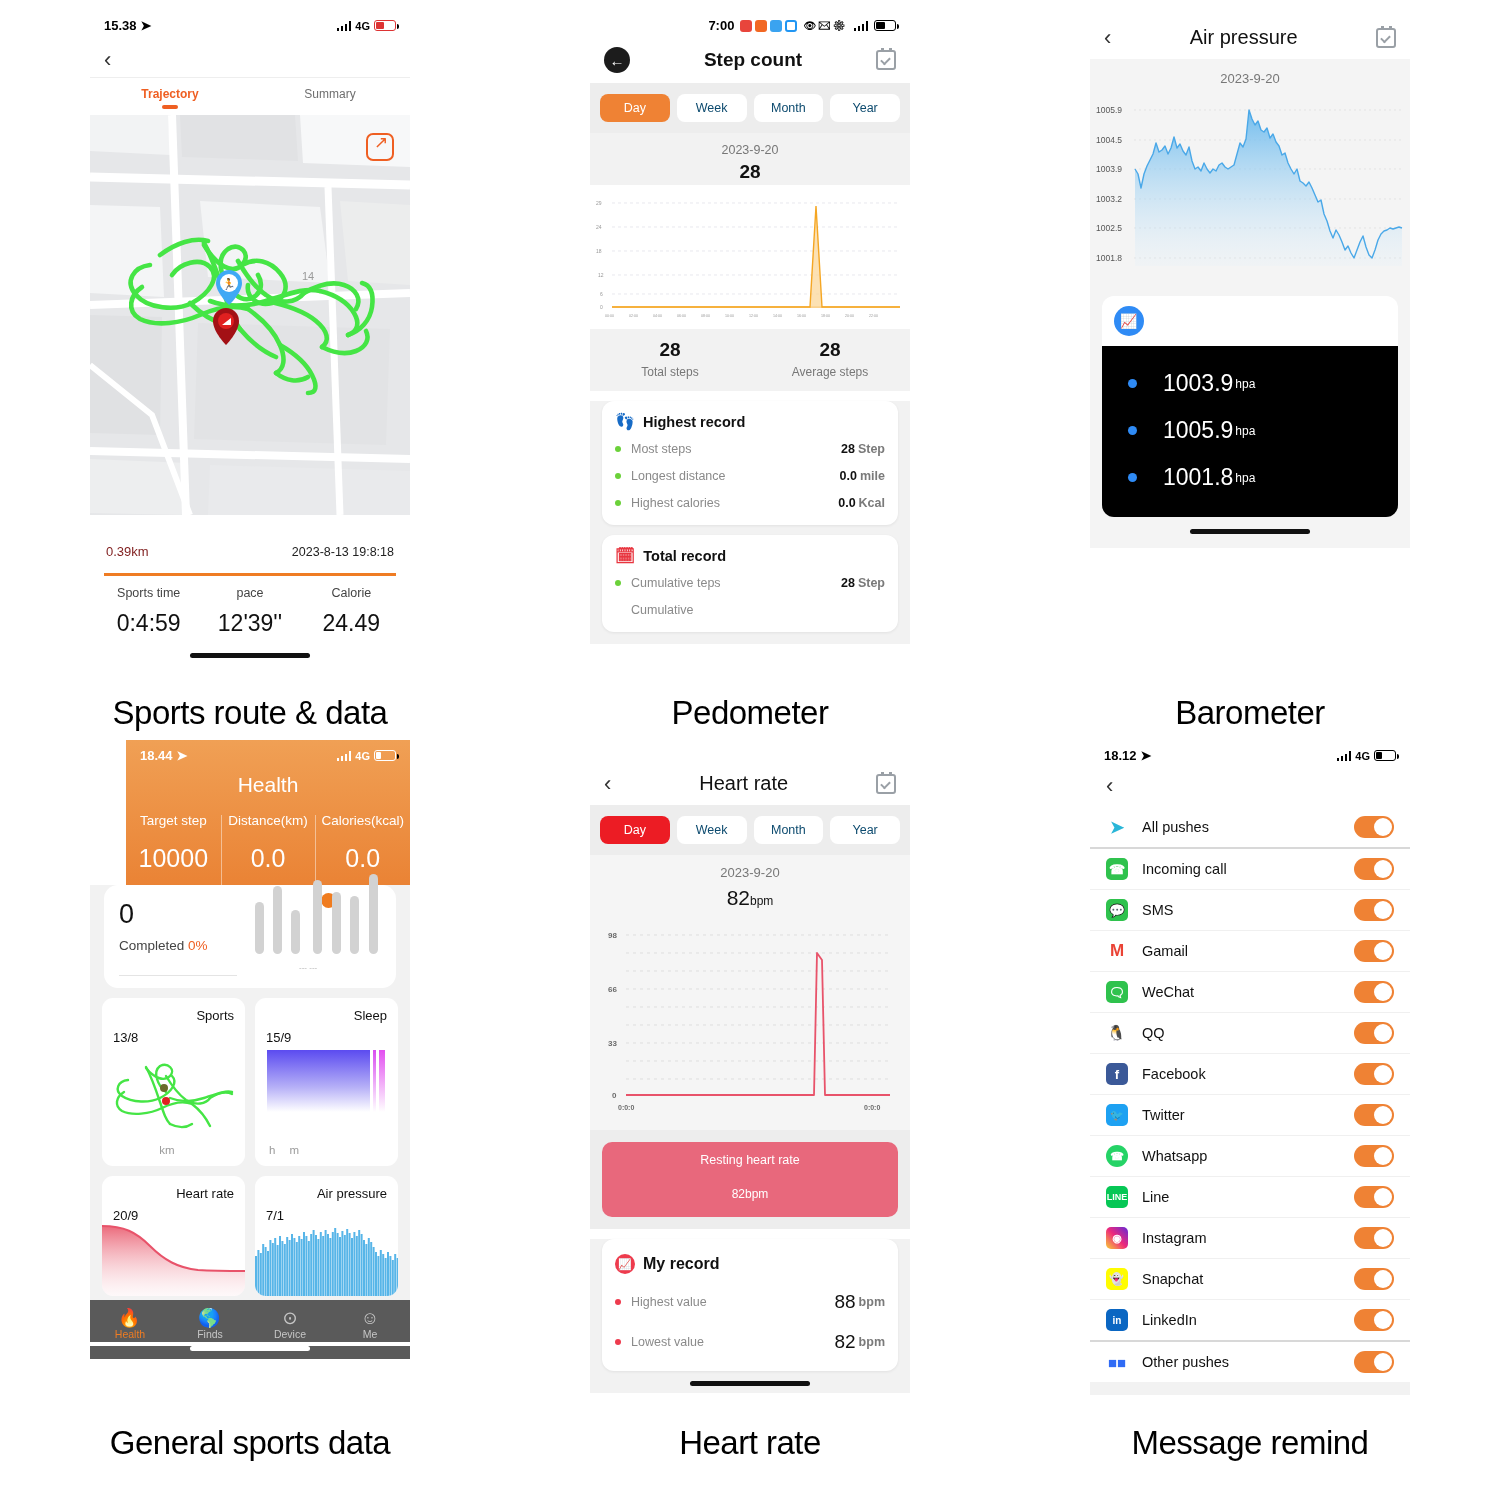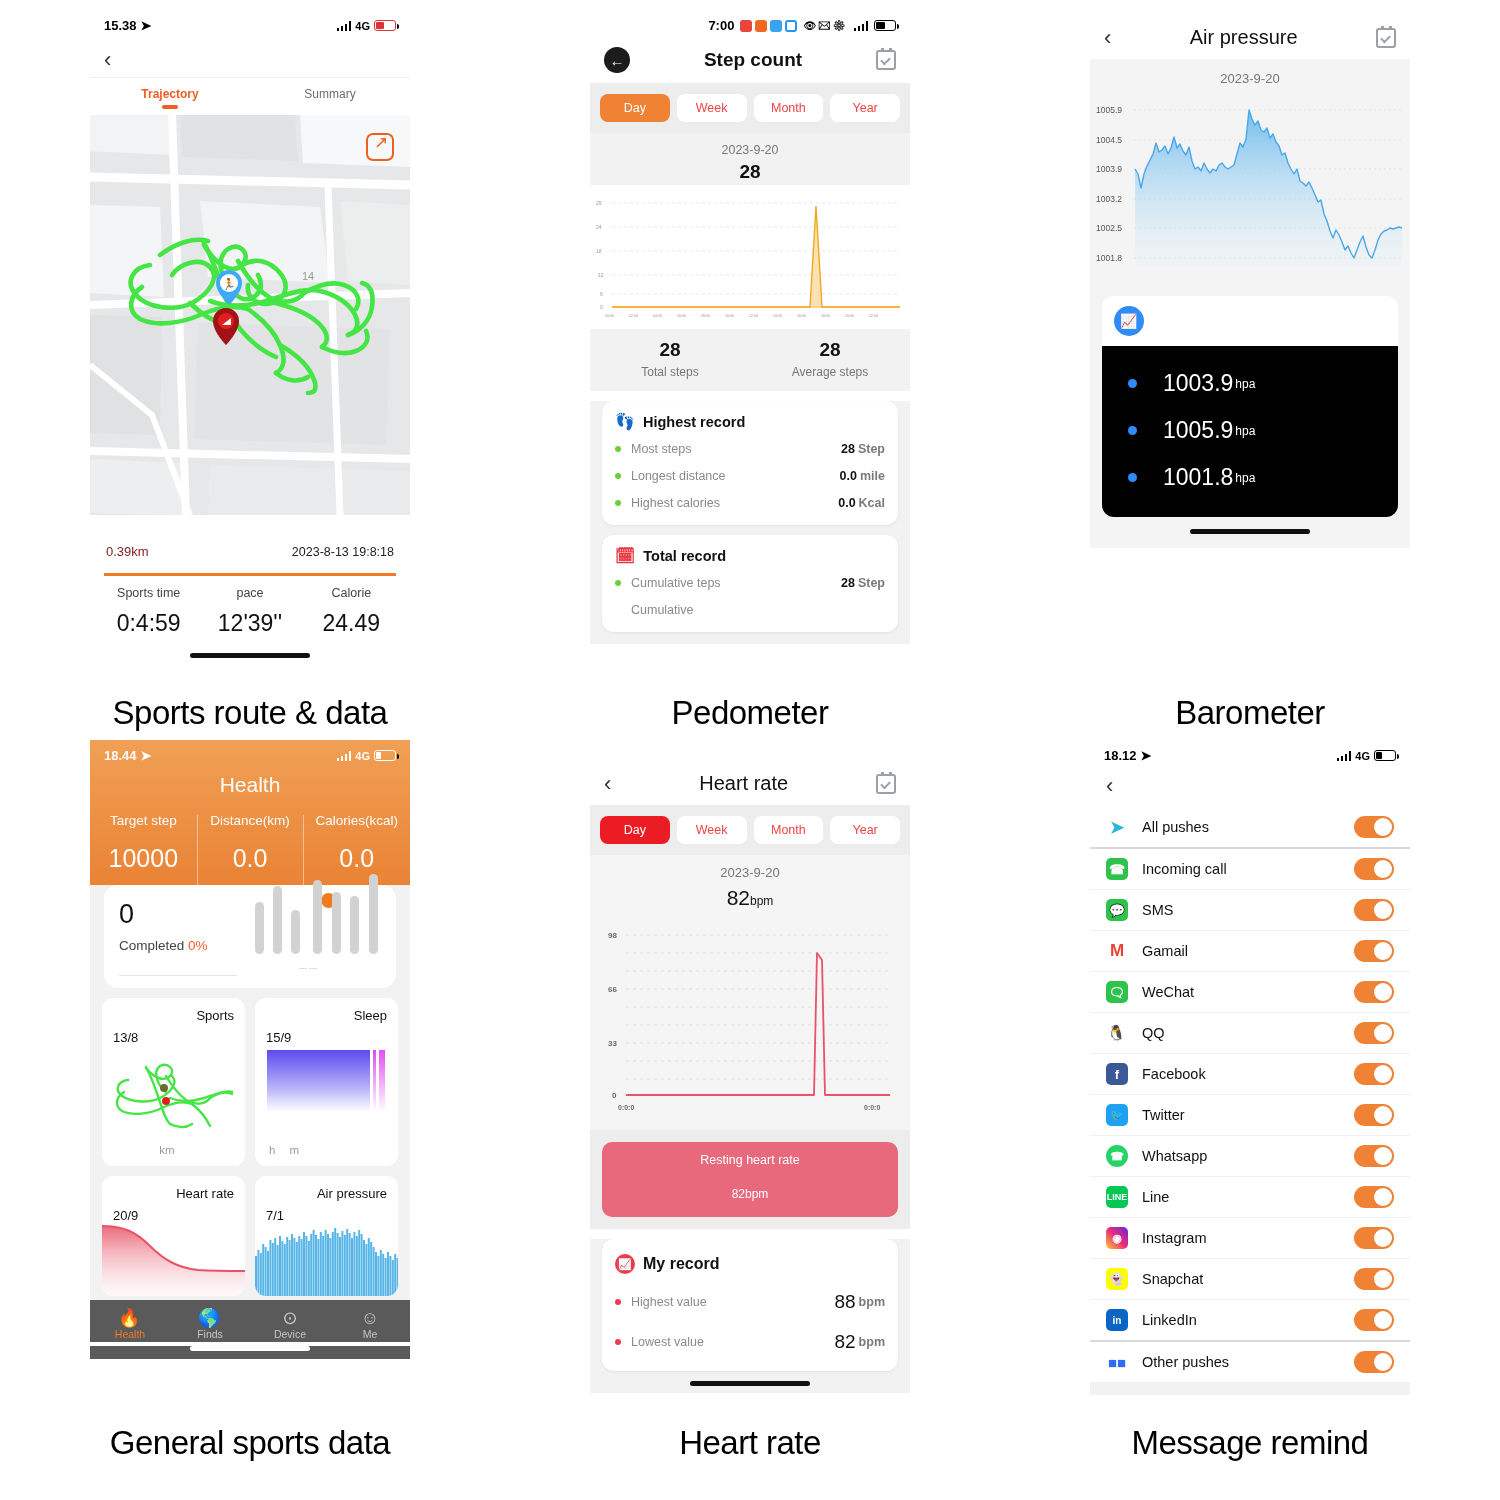--- a/index.html
+++ b/index.html
@@ -55,21 +55,21 @@
   }
   .navtitle { font-size: 19px; font-weight: bold; color: #111; }
   .chev-back { font-size: 22px; color:#333; line-height:1; }
   .cal-icon { width:20px; height:20px; border:2px solid #9aa0a6; border-radius:3px; position:relative;}
   .cal-icon:before{content:"";position:absolute;top:-4px;left:3px;width:3px;height:4px;background:#9aa0a6;box-shadow:8px 0 0 #9aa0a6;}
   .cal-icon:after{content:"";position:absolute;left:3px;top:5px;width:7px;height:4px;border-left:2px solid #9aa0a6;border-bottom:2px solid #9aa0a6;transform:rotate(-45deg);}
   .circle-back { width:26px;height:26px;border-radius:50%;background:#1c1c1c;color:#fff;display:flex;align-items:center;justify-content:center;font-size:15px; }
 
   
   .segwrap { display:flex; gap:7px; padding:11px 10px; background:#ededed; }
-  .seg { flex:1; text-align:center; padding:7px 0; font-size:12.5px; border-radius:8px; background:#fff; color:#ef4444; }
+  .seg { flex:1; text-align:center; padding:7px 0; font-size:12.5px; border-radius:8px; background:#fff; color:#0c4a6e; }
   .seg.active-orange { background:#ef8234; color:#fff; }
   .seg.active-red { background:#ec1c24; color:#fff; }
 
   
   .tabrow { display:flex; border-top:1px solid #eee; }
   .tabrow .tab { flex:1; text-align:center; padding:9px 0 14px 0; font-size:12px; color:#6f6f6f; position:relative; }
   .tabrow .tab.active { color:#ef5f22; font-weight:bold; }
   .tabrow .tab.active:after{ content:""; position:absolute; bottom:6px; left:50%; margin-left:-8px; width:16px;height:4px;background:#ef5f22;border-radius:2px;}
   .map { position:relative; width:320px; height:400px; background:#e9eaec; overflow:hidden; }
   .share-btn { position:absolute; top:18px; right:16px; width:28px;height:28px;border:2px solid #ef5f22;border-radius:7px; }
@@ -109,21 +109,21 @@
   .baro-card { background:#fff; border-radius:12px; margin:12px; overflow:hidden; }
   .baro-ico { padding:10px 12px; }
   .bi { width:30px;height:30px;border-radius:50%;background:#2f8bf5;display:flex;align-items:center;justify-content:center;color:#fff;font-size:14px;}
   .baro-list { background:#000; padding:14px 0 16px 0; }
   .baro-li { display:flex; align-items:center; padding:10px 0 10px 26px; color:#fff; }
   .baro-li .bdot { width:9px;height:9px;border-radius:50%;background:#2f8bf5;margin-right:26px; }
   .baro-li .bv { font-size:23px; }
   .baro-li .bu { font-size:12px; margin-left:2px; }
 
   
-  .health-hd { background:linear-gradient(180deg,#f0a055 0%,#e87a2b 100%); color:#fff; padding-bottom:56px; }
+  .health-hd { background:linear-gradient(180deg,#f0a055 0%,#e87a2b 100%); color:#fff; padding-bottom:56px;margin-left:36px; }
   .health-hd .statusbar { color:#fff; }
   .health-hd .bars i { background:#fff; }
   .health-hd .batt { border-color:#fff; }
   .health-hd .batt .fill { background:#fff; }
   .health-title { text-align:center; font-size:21px; padding:6px 0 16px 0; }
   .h-cols { display:flex; text-align:center; }
   .h-cols > div { flex:1; position:relative; }
   .h-cols > div + div:before { content:""; position:absolute; left:0; top:2px; bottom:-40px; width:1px; background:rgba(255,255,255,.45); }
   .h-l { font-size:13.5px; }
   .h-v { font-size:25px; margin-top:16px; }

